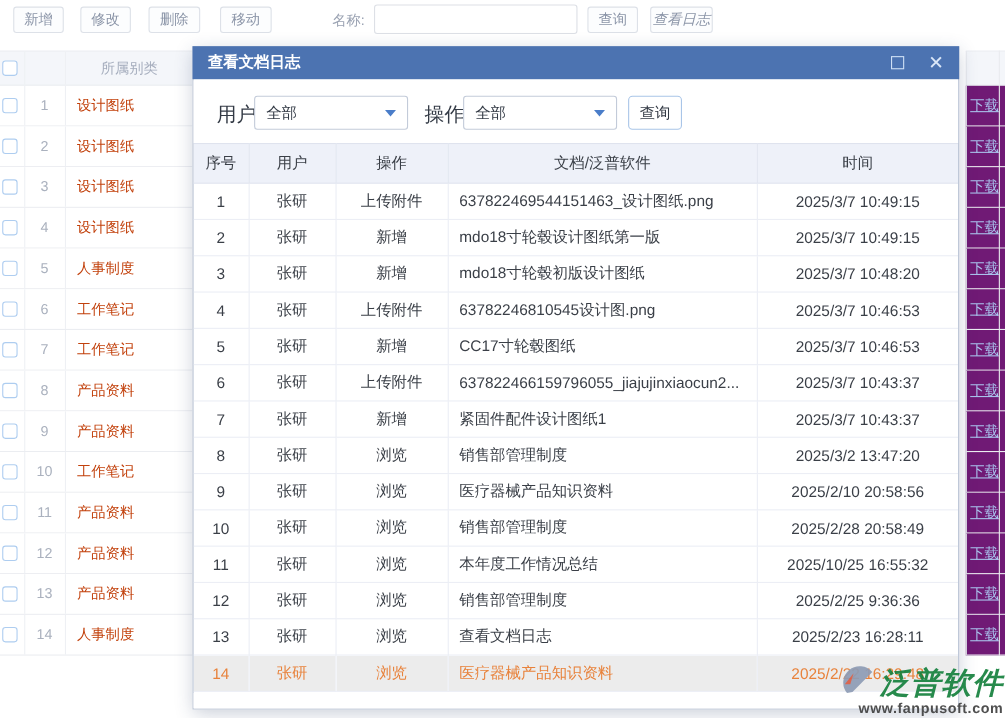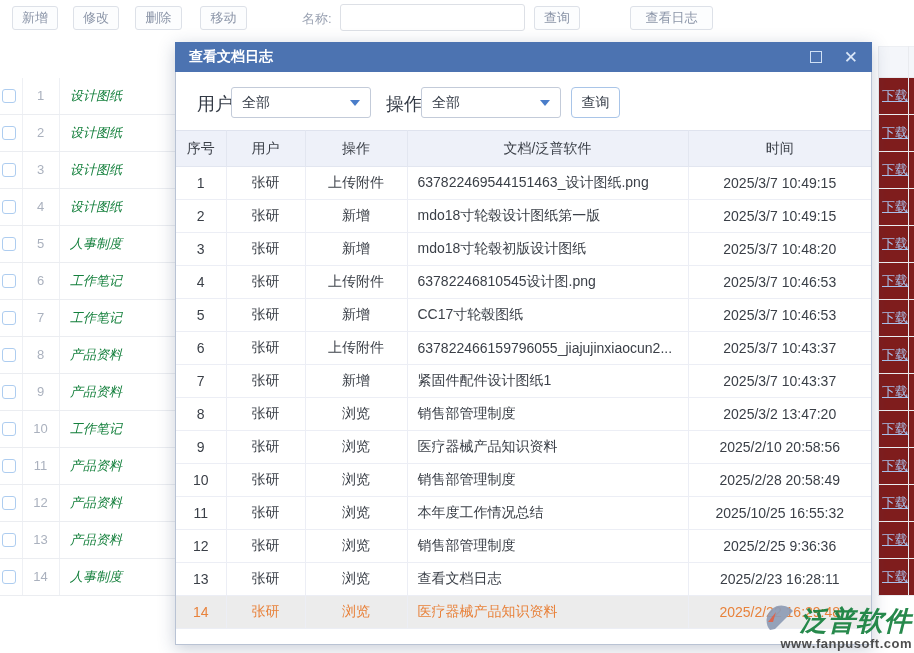--- a/index.html
+++ b/index.html
@@ -20,28 +20,28 @@
              border-top:1px solid #edeff3; border-bottom:1px solid #e9ebef; border-right:1px solid #e9ebef; z-index:1; }
   .bg-head .cat-h { position:absolute; left:59px; width:117px; top:0; height:30px; line-height:30px;
                     text-align:center; color:#a5adbd; font-size:13px; }
   .chk { position:absolute; left:2px; width:14px; height:14px; border:1px solid #aecdf0; border-radius:3px; background:#fff; }
   .bg-head .chk { top:8px; }
   #bg-rows { position:absolute; left:0; top:78px; width:176px; z-index:1; }
   .bg-row { position:relative; width:176px; height:37px; background:#fff; border-bottom:1px solid #ebedf1; border-right:1px solid #e9ebef; }
   .bg-row .chk { top:11px; }
   .bg-row .idx { position:absolute; left:22px; width:37px; top:0; height:36px; line-height:36px;
                  text-align:center; color:#aab1be; font-size:13px; }
-  .bg-row .cat { position:absolute; left:70px; top:0; height:36px; line-height:36px; color:#15803d; font-size:13px;font-style:italic; }
+  .bg-row .cat { position:absolute; left:70px; top:0; height:36px; line-height:36px; color:#c2410c; font-size:13px; }
   .col-line { position:absolute; top:0; bottom:0; width:1px; background:#eef0f4; }
 
   
   .dl-head { position:absolute; left:878px; top:46px; width:36px; height:32px; background:#f4f6fa;
              border-top:1px solid #edeff3; border-bottom:1px solid #e9ebef; border-left:1px solid #e9ebef; z-index:1; }
   #download-col { position:absolute; left:878px; top:78px; width:36px; z-index:1; }
-  .dl-row { position:relative; width:36px; height:37px; background:#7f1d1d; border-bottom:1px solid #ebedf1;
+  .dl-row { position:relative; width:36px; height:37px; background:#701a75; border-bottom:1px solid #ebedf1;
             border-left:1px solid #e9ebef; }
   .dl-row a { position:absolute; left:3px; top:0; height:36px; line-height:36px; font-size:13px;
               color:#a9c2ec; text-decoration:underline; cursor:pointer; }
   .dl-edge { position:absolute; left:908px; top:46px; height:550px; width:1px; background:#e9ebef; z-index:1; }
 
   
   .modal { position:absolute; left:175px; top:42px; width:697px; height:603px; background:#fff;
            border:1px solid #b9c3d4; box-shadow:0 4px 16px rgba(40,60,100,.25); z-index:10; }
   .m-header { position:absolute; left:-1px; top:-1px; right:-1px; height:30px; background:#4c73b1;
               display:flex; align-items:center; padding:0 14px; }
@@ -84,23 +84,29 @@
 <div id="screen">
 
   <div class="toolbar">
     <button class="tb-btn" style="left:12px;width:46px;">新增</button>
     <button class="tb-btn" style="left:73px;width:46px;">修改</button>
     <button class="tb-btn" style="left:135px;width:47px;">删除</button>
     <button class="tb-btn" style="left:200px;width:47px;">移动</button>
     <span class="tb-label" style="left:302px;">名称:</span>
     <input class="tb-input" type="text" value="" style="">
     <button class="tb-btn" style="left:534px;width:46px;">查询</button>
-    <button class="tb-btn" style="left:630px;width:83px;">查看日志</button>
+    <button class="tb-btn" style="left:591px;width:57px;font-style:italic;">查看日志</button>
   </div>
 
+  <div class="bg-head">
+    <span class="chk"></span>
+    <span class="col-line" style="left:22px;"></span>
+    <span class="col-line" style="left:59px;"></span>
+    <span class="cat-h">所属别类</span>
+  </div>
   <div id="bg-rows">
       <div class="bg-row">
         <span class="chk"></span>
         <span class="col-line" style="left:22px;"></span>
         <span class="col-line" style="left:59px;"></span>
         <span class="idx">1</span>
         <span class="cat">设计图纸</span>
       </div>
       <div class="bg-row">
         <span class="chk"></span>

